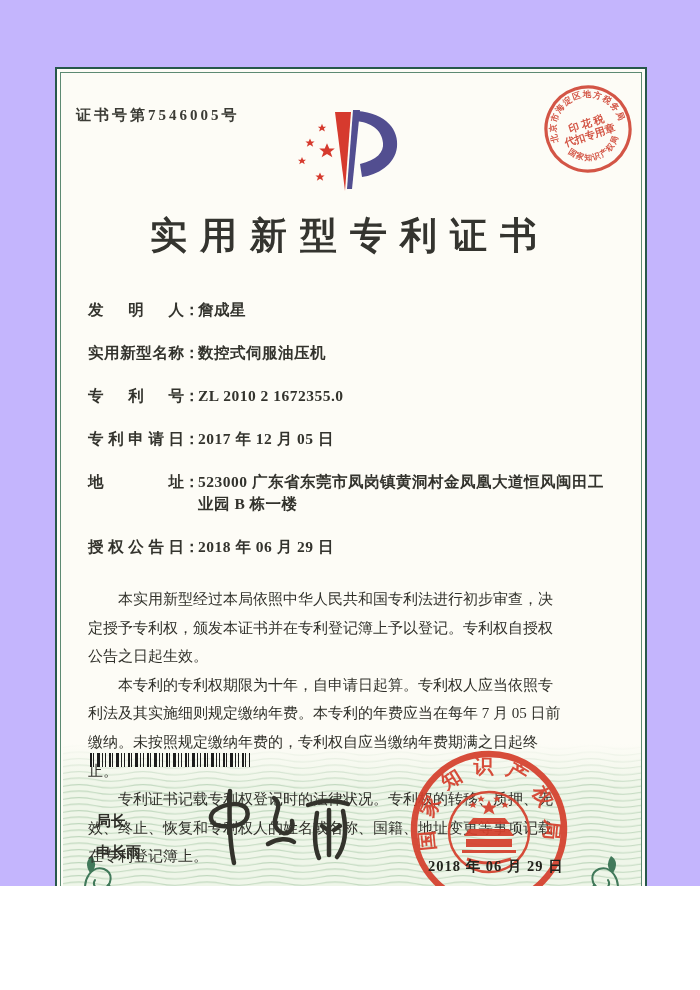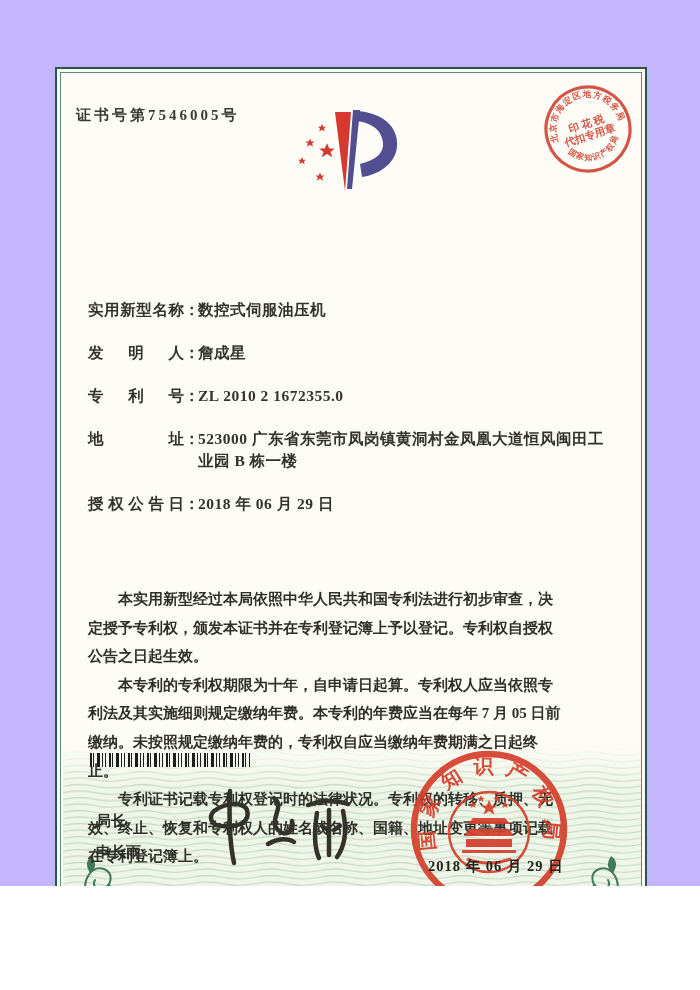--- a/index.html
+++ b/index.html
@@ -15,21 +15,21 @@
   .fields{position:absolute;left:88px;top:299px;width:545px;font-size:15.5px;font-weight:600;}
   .frow{margin-bottom:21px;line-height:22px;white-space:nowrap;}
   .flabel{display:inline-block;width:96px;text-align:justify;text-align-last:justify;vertical-align:top;}
   .fcolon{display:inline-block;width:14px;vertical-align:top;}
   .fvalue{letter-spacing:0.5px;}
   .fvalue-wrap{display:inline-block;white-space:normal;max-width:418px;vertical-align:top;letter-spacing:0.5px;}
   .grant-row{display:flex;justify-content:flex-start;width:545px;white-space:nowrap;}
   .grant-right .flabel{width:auto;text-align-last:auto;}
   .paras{position:absolute;left:88px;top:585px;width:478px;font-size:15px;line-height:28.6px;
          font-weight:500;color:#30302a;}
-  .paras p{margin:0;text-indent:2em;font-weight:bold;}
+  .paras p{margin:0;text-indent:2em;}
   .barcode{position:absolute;left:90px;top:753px;width:160px;height:14px;
     background:repeating-linear-gradient(90deg,#1d1d1d 0 2px,transparent 2px 3px,#1d1d1d 3px 4px,
       transparent 4px 7px,#1d1d1d 7px 10px,transparent 10px 12px,#1d1d1d 12px 13px,
       transparent 13px 15px,#1d1d1d 15px 16px,transparent 16px 19px);}
   .band{position:absolute;left:63px;top:744px;}
   .band-fade{position:absolute;left:63px;top:744px;width:578px;height:42px;
              background:linear-gradient(#fdfcf6,rgba(253,252,246,0));}
   .officer{position:absolute;left:96px;top:806px;font-size:15px;font-weight:600;line-height:31px;color:#2e2e28;}
   .autograph{position:absolute;left:196px;top:780px;}
   .seal-main{position:absolute;left:408px;top:748px;}
@@ -97,30 +97,34 @@
 
     <polygon points="50,11 66,11 60,90" fill="#d63a2e"></polygon>
 
     <use href="#st" transform="translate(42,50) scale(0.78)" fill="#d63a2e"></use>
     <use href="#st" transform="translate(37,27) scale(0.42)" fill="#d63a2e"></use>
     <use href="#st" transform="translate(25,42) scale(0.46)" fill="#d63a2e"></use>
     <use href="#st" transform="translate(17,60) scale(0.40)" fill="#d63a2e"></use>
     <use href="#st" transform="translate(35,76) scale(0.46)" fill="#d63a2e"></use>
   </svg>
 
+  <div class="title">实用新型专利证书</div>
 
   <div class="fields">
     <div class="frow">
+      <span class="flabel">发明人</span><span class="fcolon">：</span><span class="fvalue">詹成星</span>
+    </div>
+    <div class="frow">
       <span class="flabel">实用新型名称</span><span class="fcolon">：</span><span class="fvalue">数控式伺服油压机</span>
     </div>
     <div class="frow">
-      <span class="flabel">发明人</span><span class="fcolon">：</span><span class="fvalue">詹成星</span>
-    </div>
-    <div class="frow">
       <span class="flabel">专利号</span><span class="fcolon">：</span><span class="fvalue">ZL 2010 2 1672355.0</span>
+    </div>
+    <div class="frow">
+      <span class="flabel">专利申请日</span><span class="fcolon">：</span><span class="fvalue">2017 年 12 月 05 日</span>
     </div>
     <div class="frow">
       <span class="flabel">地址</span><span class="fcolon">：</span><span class="fvalue-wrap">523000 广东省东莞市凤岗镇黄洞村金凤凰大道恒风闽田工业园 B 栋一楼</span>
     </div>
     <div class="frow grant-row">
       <span>
         <span class="flabel">授权公告日</span><span class="fcolon">：</span><span class="fvalue">2018 年 06 月 29 日</span>
       </span>
     </div>
   </div>

